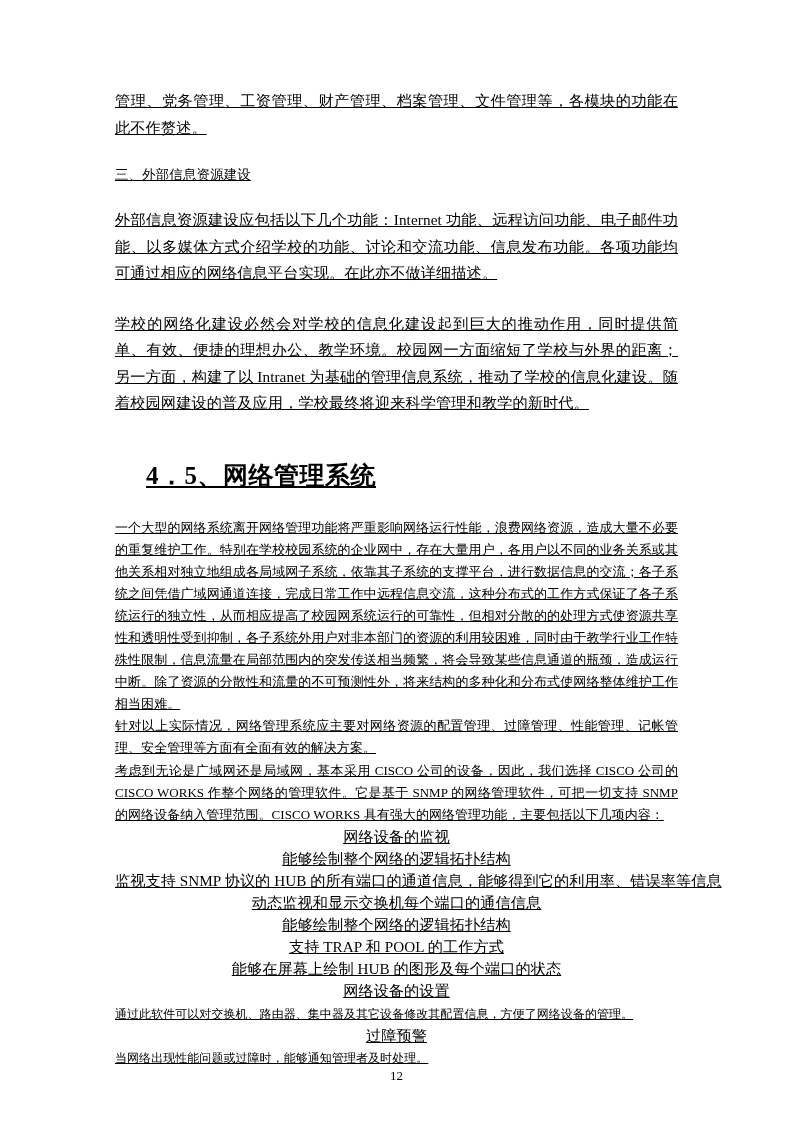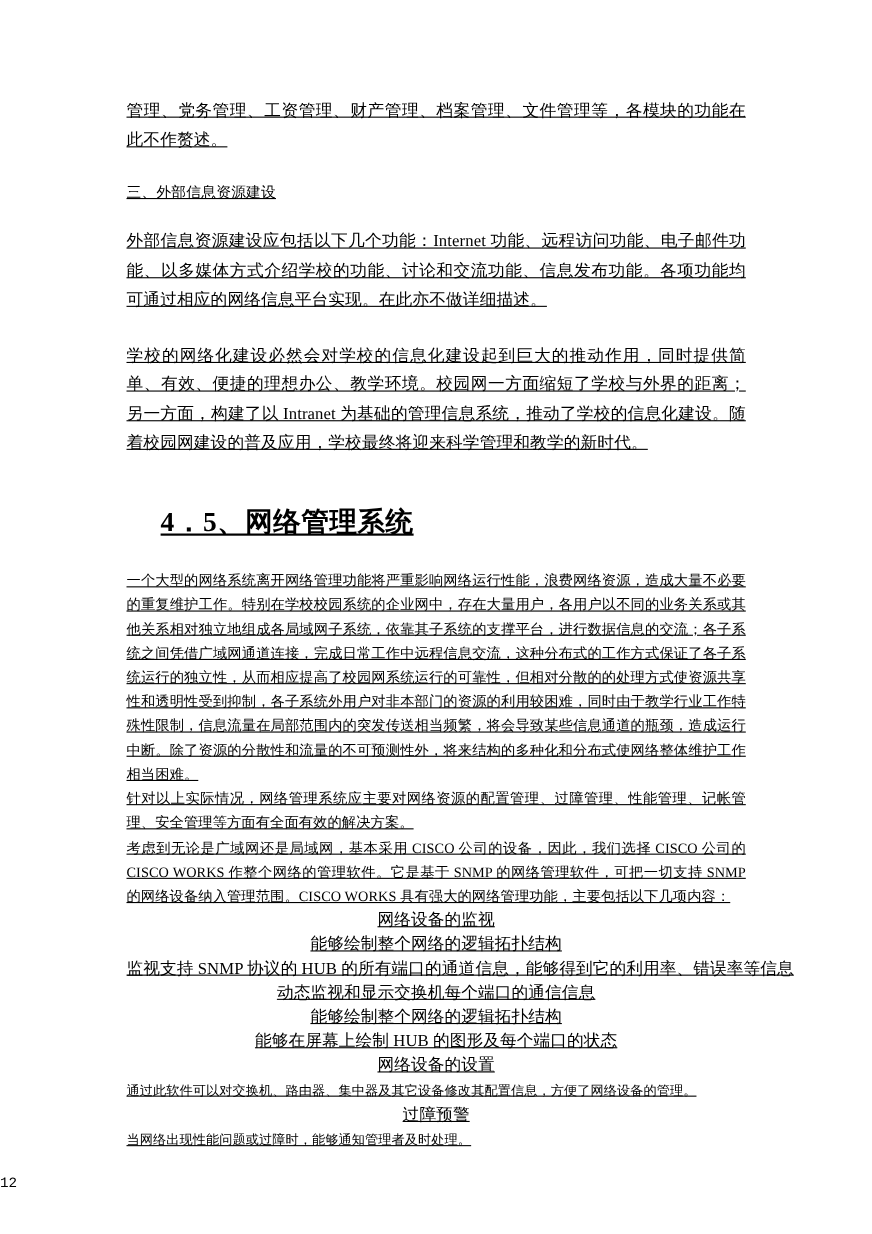--- a/index.html
+++ b/index.html
@@ -80,24 +80,24 @@
     text-align: justify;
     text-justify: inter-ideograph;
     letter-spacing: 0.05px;
   }
 
   .pagenum {
     position: absolute;
     left: 0;
     right: 0;
     top: 1068px;
-    text-align: left;
+    text-align: center;
     font-size: 13px;
     line-height: 16px;
-    font-family: Liberation Mono, monospace;
+    font-family: Liberation Serif, serif;
     color: #000000;
   }
 </style>
 </head>
 <body>
 
 <div class="page">
   <div class="content">
 
     <p class="loose">管理、党务管理、工资管理、财产管理、档案管理、文件管理等，各模块的功能在此不作赘述。</p>
@@ -124,20 +124,21 @@
 
     <p class="dense">针对以上实际情况，网络管理系统应主要对网络资源的配置管理、过障管理、性能管理、记帐管理、安全管理等方面有全面有效的解决方案。</p>
 
     <p class="dense">考虑到无论是广域网还是局域网，基本采用 CISCO 公司的设备，因此，我们选择 CISCO 公司的 CISCO WORKS 作整个网络的管理软件。它是基于 SNMP 的网络管理软件，可把一切支持 SNMP 的网络设备纳入管理范围。CISCO WORKS  具有强大的网络管理功能，主要包括以下几项内容：</p>
 
     <p class="dense-line">网络设备的监视</p>
     <p class="dense-line">能够绘制整个网络的逻辑拓扑结构</p>
     <p class="dense-line">监视支持 SNMP 协议的 HUB 的所有端口的通道信息，能够得到它的利用率、错误率等信息</p>
     <p class="dense-line">动态监视和显示交换机每个端口的通信信息</p>
     <p class="dense-line">能够绘制整个网络的逻辑拓扑结构</p>
+    <p class="dense-line">支持 TRAP 和 POOL 的工作方式</p>
     <p class="dense-line">能够在屏幕上绘制 HUB 的图形及每个端口的状态</p>
     <p class="dense-line">网络设备的设置</p>
 
     <p class="dense-wrap">通过此软件可以对交换机、路由器、集中器及其它设备修改其配置信息，方便了网络设备的管理。</p>
 
     <p class="dense-line">过障预警</p>
 
     <p class="dense-wrap">当网络出现性能问题或过障时，能够通知管理者及时处理。</p>
 
   </div>

